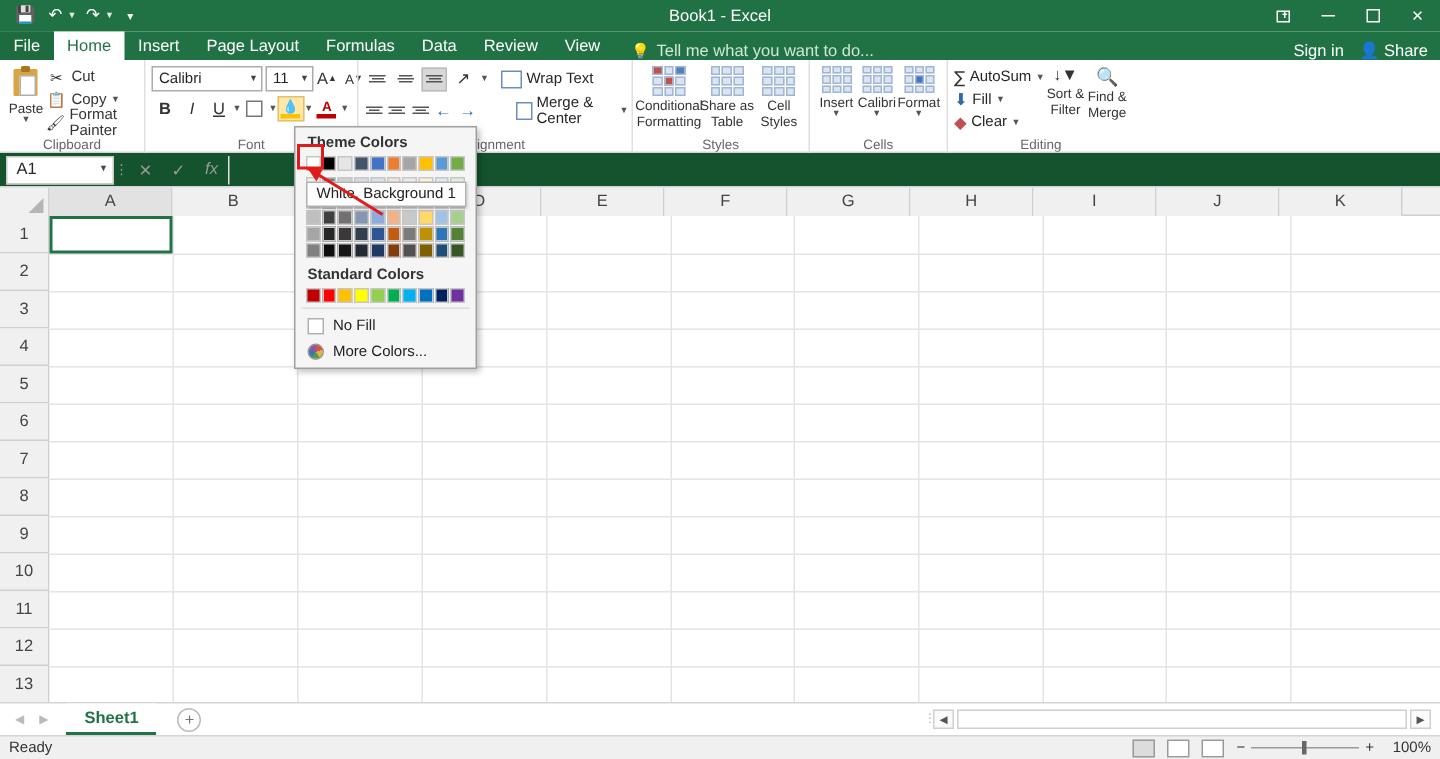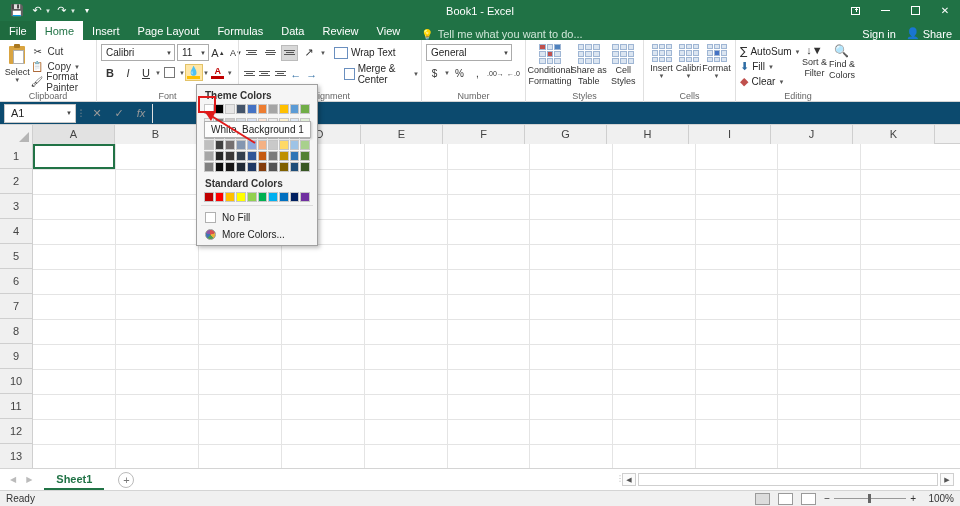--- a/index.html
+++ b/index.html
@@ -145,21 +145,21 @@
 
   
   .cell-ico { width:20px; height:18px; position:relative; }
 
   
   .edit-row { display:flex; align-items:center; gap:3px; font-size:10px; height:15px; }
   .sigma { font-size: 11px; color:#333; font-family:"DejaVu Sans", sans-serif; }
 
   
   .formulabar {
-    height: 23px; background: #0c4a6e; display: flex; align-items: center;
+    height: 23px; background: #14532d; display: flex; align-items: center;
     border-bottom: 1px solid #d4d4d4; padding: 0 2px;
   }
   .namebox {
     width: 72px; height: 19px; border: 1px solid #c8c8c8; background:#fff;
     display: flex; align-items: center; padding: 0 3px 0 6px; font-size: 11px;
     margin-left: 2px;
   }
   .fb-sep { width: 10px; text-align:center; color:#999; font-size:9px; }
   .fb-btn { width: 22px; height:19px; display:flex; align-items:center; justify-content:center; font-size:11px; color:#999; }
   .fb-input { flex:1; height:19px; border-left:1px solid #e0e0e0; padding-left:5px; }
@@ -313,21 +313,21 @@
   <div class="ribbon">
 
     <div class="group" style="width:96px;">
       <div class="group-body">
         <div class="big-btn">
           <span class="clip-icon">
             <span class="clip-board"></span>
               <span class="clip-paper"></span>
               <span class="clip-clip"></span>
           </span>
-          <span class="lbl">Select</span>
+          <span class="lbl">Paste</span>
           <span class="caret">▼</span>
         </div>
         <div style="display:flex;flex-direction:column;padding-top:2px;">
           <div class="small-row">
             <span class="ico">✂</span>
             <span>Cut</span>
           </div>
           <div class="small-row">
             <span class="ico">📋</span>
             <span>Copy</span>
@@ -438,43 +438,20 @@
           <div class="wrap-row" style="margin-left:23px;">
             <span class="mini-ic" style="border:1px solid #6a8fbf;"></span>
             <span>Merge &amp; Center</span>
             <span class="caret">▼</span>
           </div>
         </div>
       </div>
       <div class="group-label">Alignment</div>
     </div>
 
-    <div class="group" style="width:104px;">
-      <div class="group-body" style="flex-direction:column;">
-        <div style="padding-top:2px;">
-          <div class="numfmt">
-            <span>General</span>
-            <span class="combo-caret">▼</span>
-          </div>
-        </div>
-        <div style="display:flex;align-items:center;gap:1px;padding-top:4px;">
-          <div class="numbtn">$</div>
-          <span class="caret">▼</span>
-          <div class="numbtn">%</div>
-          <div class="numbtn">,</div>
-          <div class="numbtn">
-              <span style="font-size:7px;">.00→</span>
-            </div>
-          <div class="numbtn">
-              <span style="font-size:7px;">←.0</span>
-            </div>
-        </div>
-      </div>
-      <div class="group-label">Number</div>
-    </div>
 
     <div class="group" style="width:118px;">
       <div class="group-body" style="justify-content:space-around;">
         <div class="big-btn" style="width:40px;">
           <span class="style-ico">
             <span class="mini-grid">
                 <span style="background:#c0504d"></span>
                 <span></span>
                 <span style="background:#4f81bd"></span>
                 <span></span>
@@ -603,21 +580,21 @@
           </div>
         </div>
         <div class="big-btn" style="width:32px;">
           <span style="font-size:11px;">↓▼</span>
           <span class="lbl">Sort &amp;</span>
           <span class="lbl">Filter</span>
         </div>
         <div class="big-btn" style="width:32px;">
           <span style="font-size:12px;">🔍</span>
           <span class="lbl">Find &amp;</span>
-          <span class="lbl">Colors</span>
+          <span class="lbl">Merge</span>
         </div>
       </div>
       <div class="group-label">Editing</div>
     </div>
   </div>
 
   <div class="formulabar">
     <div class="namebox">
       <span>A1</span>
       <span class="combo-caret">▼</span>

